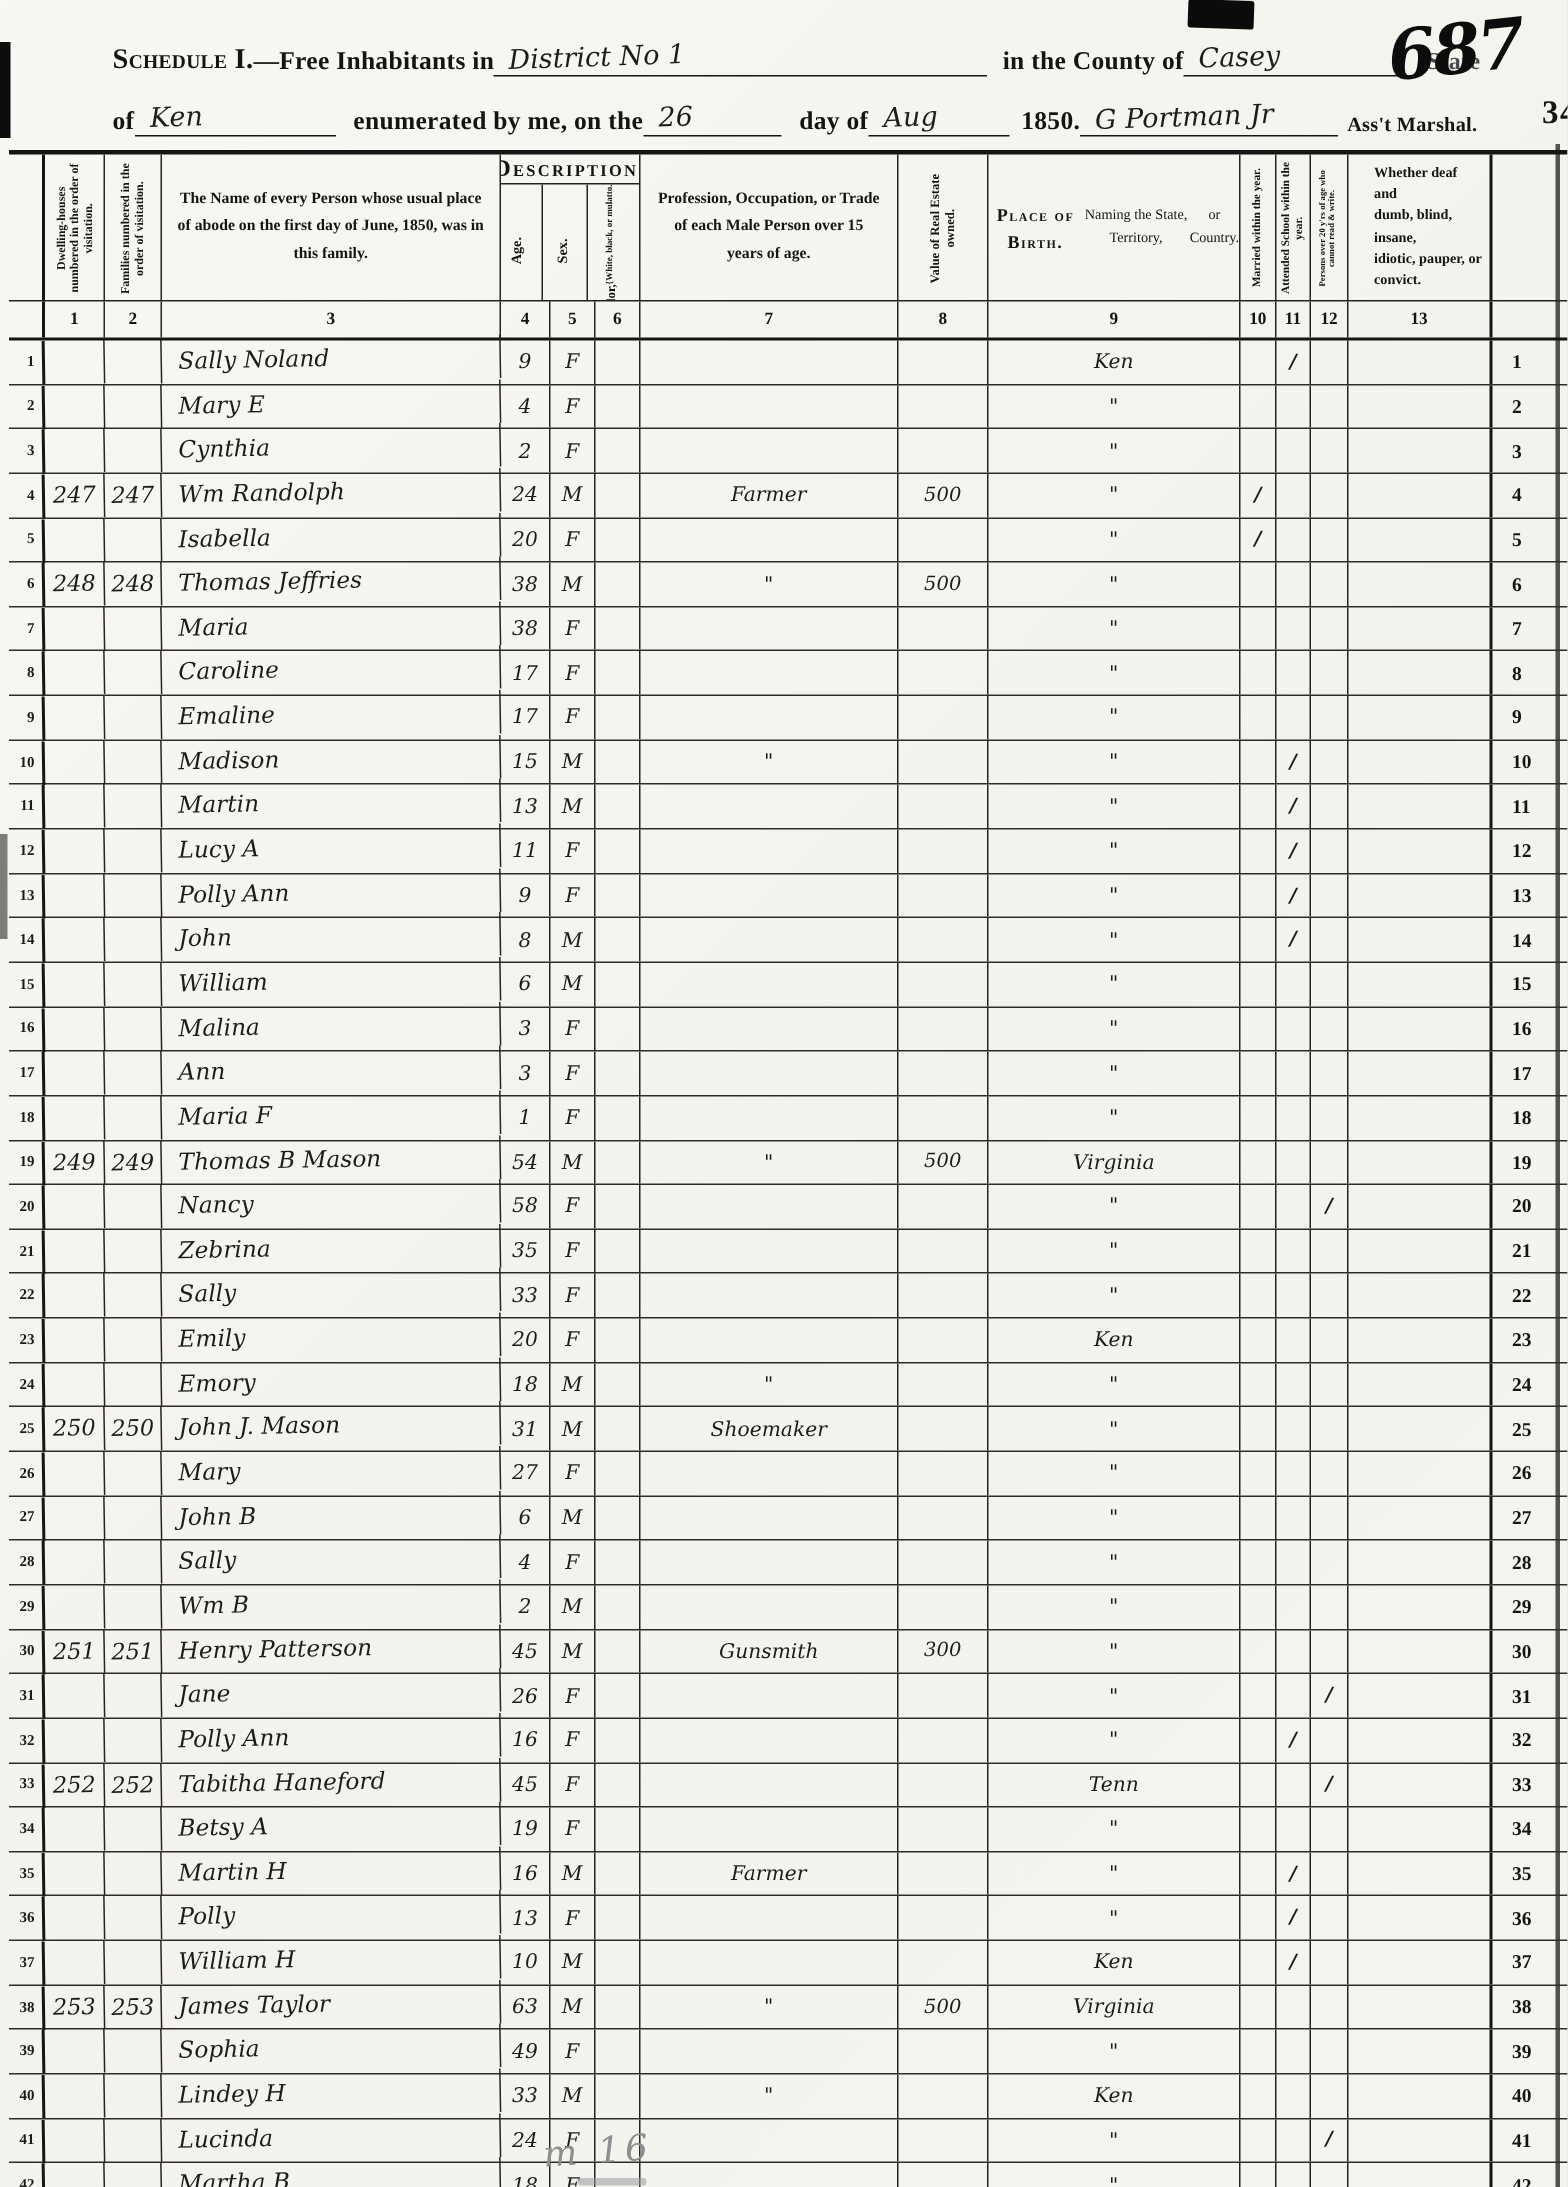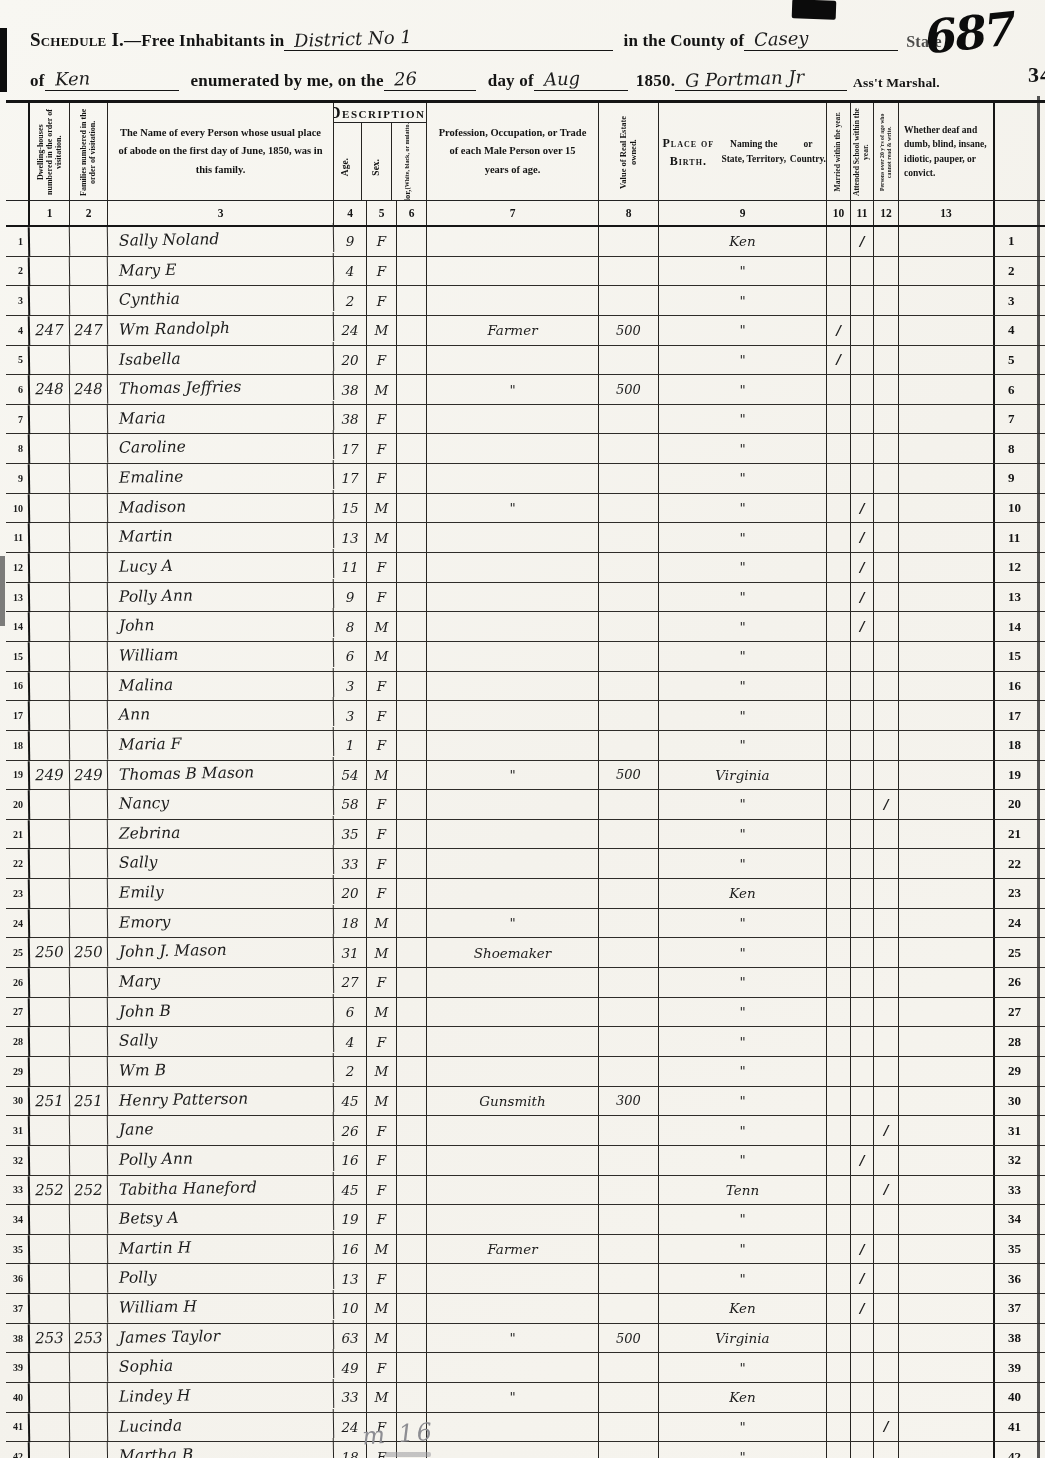--- a/index.html
+++ b/index.html
@@ -1,21 +1,21 @@
 <!DOCTYPE html>
 <html><head>
 <meta charset="utf-8">
 <style>
   html,body{margin:0;padding:0;}
   body{width:1045px;height:1458px;position:relative;background:#e9e7e0;font-family:"Liberation Serif",serif;overflow:hidden;}
   .paper{position:absolute;inset:0;background:linear-gradient(135deg,#f8f7f2 0%,#f4f2ec 55%,#f6f4ee 100%);}
 
   
   .hdr{position:absolute;left:30px;top:20px;width:985px;color:#141414;}
-  .hline{display:flex;align-items:flex-end;white-space:nowrap;}
+  .hline{display:flex;align-items:flex-end;white-space:nowrap;margin-left:45px;}
   .hline1{position:absolute;top:8px;left:0;width:960px;}
   .hline2{position:absolute;top:48px;left:0;width:960px;}
   .printed{font-weight:bold;font-size:17px;letter-spacing:.2px;}
   .sc{font-variant:small-caps;font-size:19px;}
   .blank{border-bottom:1.6px solid #151515;display:inline-flex;align-items:flex-end;justify-content:flex-start;padding:0 4px 1px 10px;}
   .hand{font-family:"DejaVu Serif",serif;font-style:italic;color:#1d1d1d;}
   .hd-lg{font-size:18px;transform:rotate(-2deg);}
   .statefaint{font-weight:bold;font-size:16px;margin-left:8px;opacity:.75;}
   .scrawl{position:absolute;left:895px;top:-14px;font-family:"DejaVu Serif",serif;font-style:italic;font-weight:bold;font-size:46px;color:#0c0c0c;transform:rotate(-6deg);letter-spacing:-2px;}
   .pageno{position:absolute;left:998px;top:42px;font-weight:bold;font-size:22px;color:#161616;letter-spacing:1px;}
@@ -39,22 +39,22 @@
   .h12{font-size:8px;font-weight:bold;max-height:90px;}
   .h8{font-size:8.5px;font-weight:bold;max-height:88px;}
   .h1011{font-size:7.6px;font-weight:bold;max-height:90px;}
   .hreadw{font-size:5.8px;font-weight:bold;max-height:90px;}
   .agesex{font-size:9.5px;font-weight:bold;}
   .colorlbl{font-size:8.5px;font-weight:bold;}
   .colorsub{font-size:6px;font-weight:bold;}
   .h3c,.h7c{flex-direction:column;font-weight:bold;font-size:10.5px;text-align:center;line-height:1.75;padding:0 8px;color:#141414;}
   .h9c{flex-direction:row;font-weight:bold;text-align:center;color:#141414;}
   .h9t{font-variant:small-caps;font-size:12px;letter-spacing:1px;line-height:1.5;}
-  .h9s{font-size:9.5px;line-height:1.55;font-weight:bold;}
-  .h13c{flex-direction:column;font-weight:bold;font-size:9.5px;text-align:left;align-items:flex-start;padding:0 5px;line-height:1.5;color:#141414;}
+  .h9s{font-size:9.5px;line-height:1.55;font-weight:normal;}
+  .h13c{flex-direction:column;font-weight:bold;font-size:9.5px;text-align:left;align-items:flex-start;padding:0 5px;line-height:1.5;color:#141414;margin-left:12px;}
   .descgroup{display:grid;grid-template-rows:20px 1fr;padding:0;align-items:stretch;justify-items:stretch;}
   .descband{border-bottom:1px solid #222;display:flex;align-items:center;justify-content:center;font-variant:small-caps;font-weight:bold;font-size:16px;letter-spacing:1.5px;color:#141414;}
   .descsub{display:grid;grid-template-columns:33px 30px 30px;}
   .descsub>div{border-right:1px solid #262421;display:flex;align-items:center;justify-content:center;}
   .descsub>div:last-child{border-right:none;}
   .ncell{font-weight:bold;font-size:11.5px;color:#141414;}
 
   
   .hw{font-family:"DejaVu Serif",serif;font-style:italic;color:#1c1c1c;}
   .c-dw,.c-fam{font-size:15px;}

